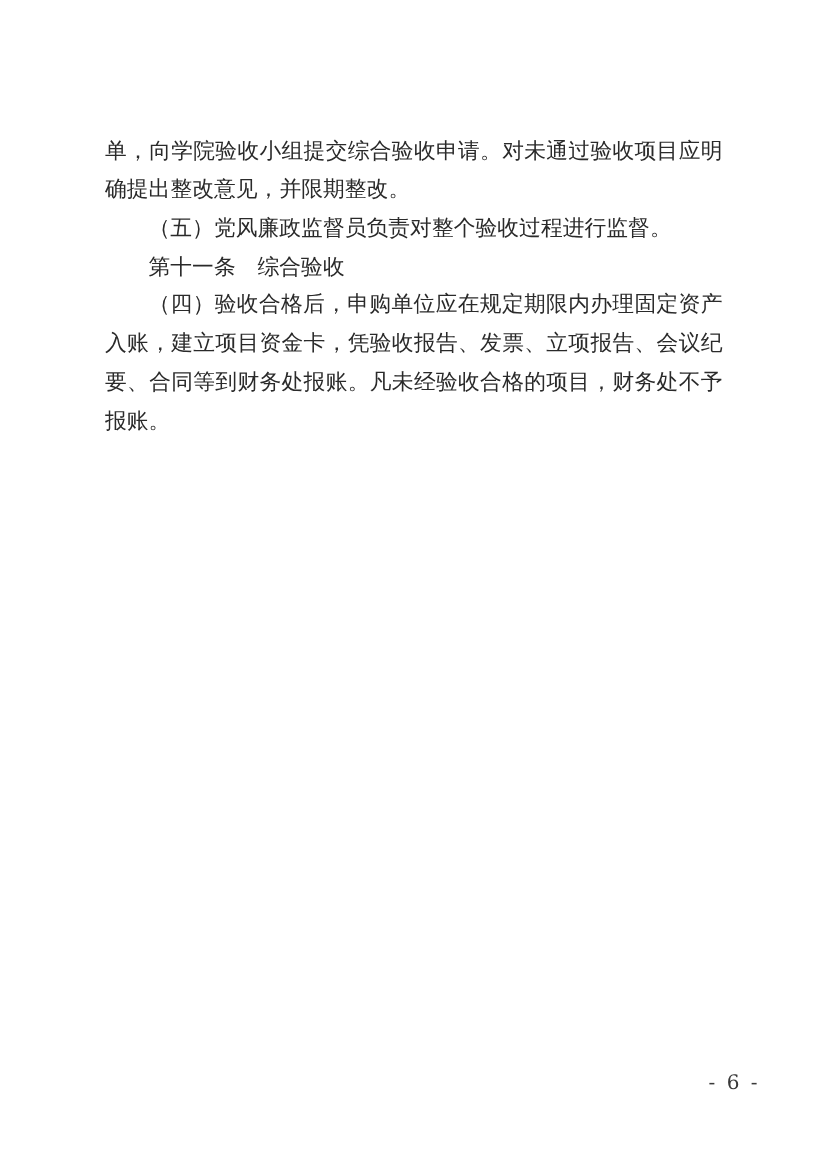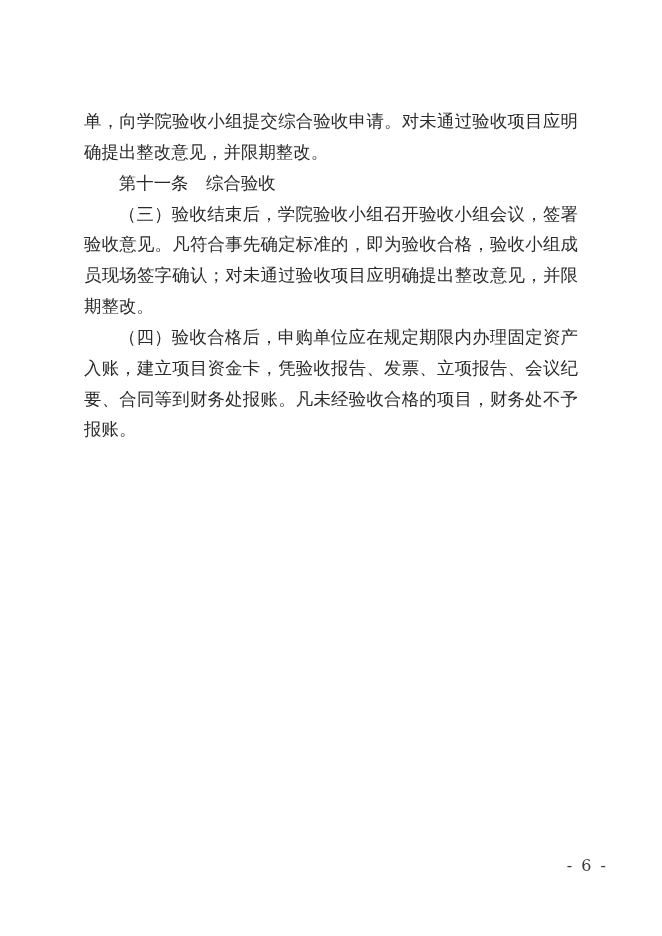--- a/index.html
+++ b/index.html
@@ -61,21 +61,21 @@
     letter-spacing: 2px;
   }
 </style>
 </head>
 <body>
 
 <div class="page">
 
   <div class="doc-body">
     <p class="para cont">单，向学院验收小组提交综合验收申请。对未通过验收项目应明确提出整改意见，并限期整改。</p>
+    <p class="para indent">（五）党风廉政监督员负责对整个验收过程进行监督。</p>
     <p class="para indent">第十一条　综合验收</p>
-    <p class="para indent">（三）验收结束后，学院验收小组召开验收小组会议，签署验收意见。凡符合事先确定标准的，即为验收合格，验收小组成员现场签字确认；对未通过验收项目应明确提出整改意见，并限期整改。</p>
     <p class="para indent">（四）验收合格后，申购单位应在规定期限内办理固定资产入账，建立项目资金卡，凭验收报告、发票、立项报告、会议纪要、合同等到财务处报账。凡未经验收合格的项目，财务处不予报账。</p>
 
   </div>
 
   <div class="page-number">- 6 -</div>
 
 </div>
 
 </body></html>

